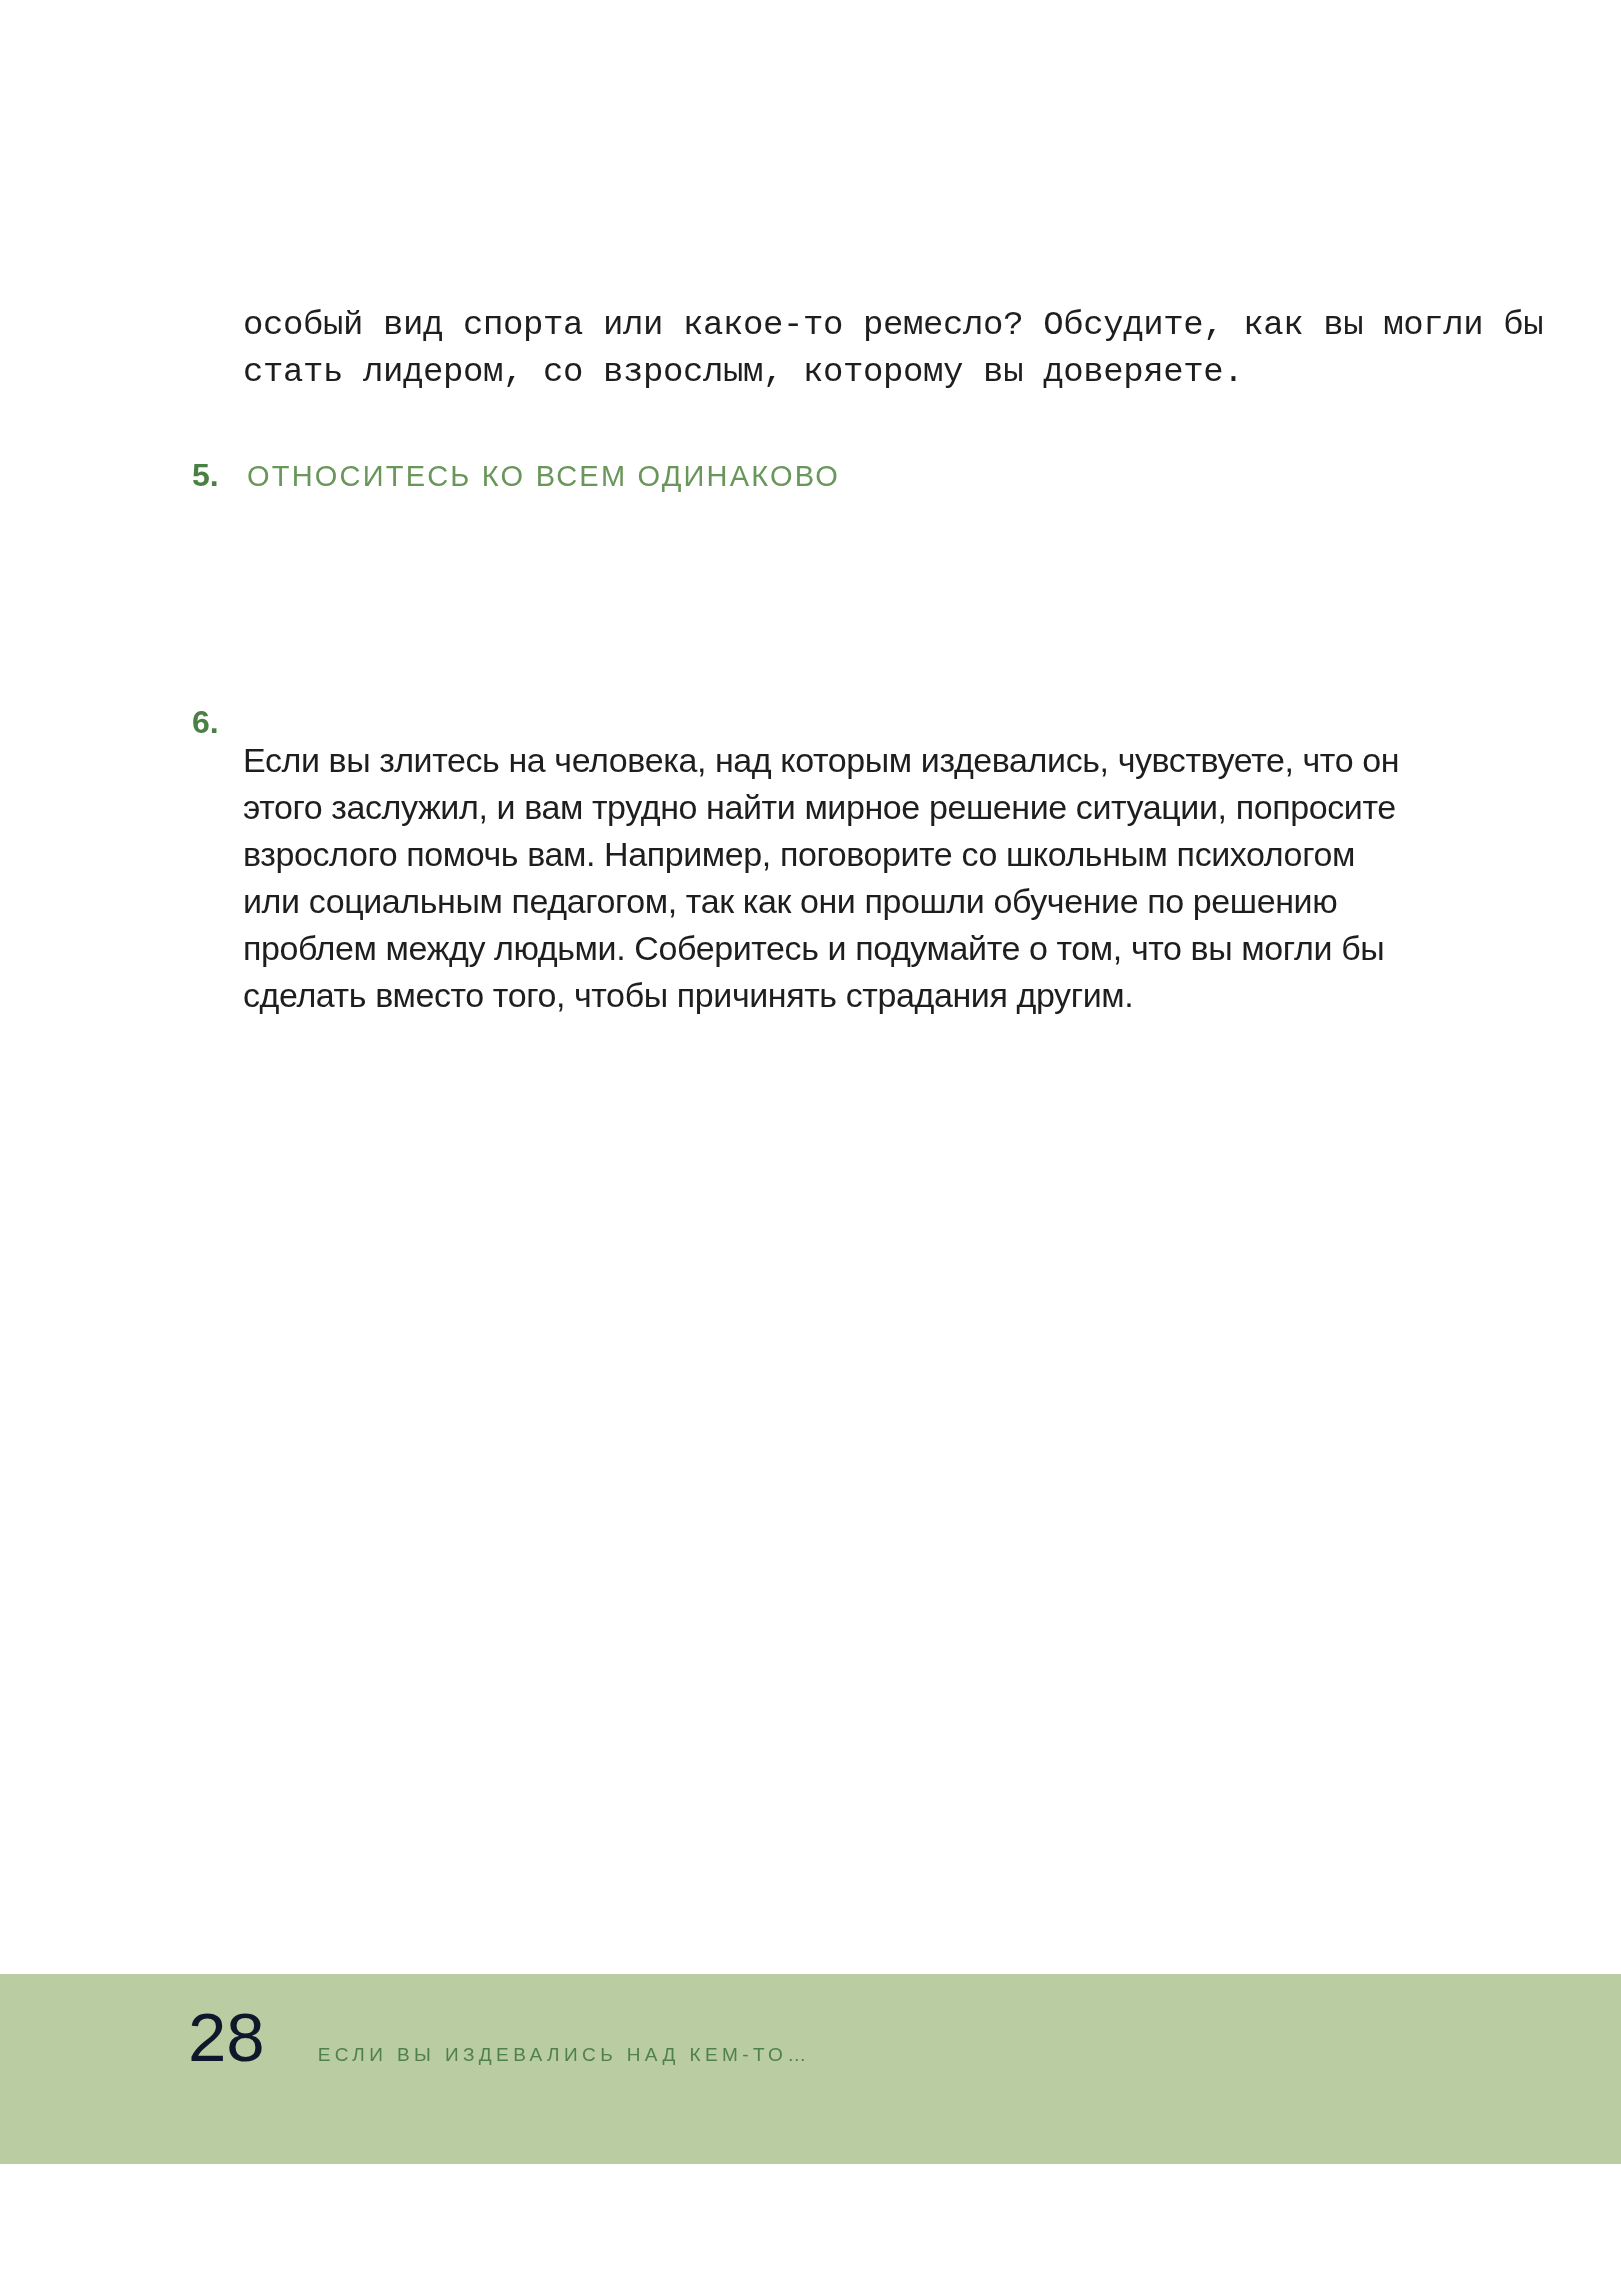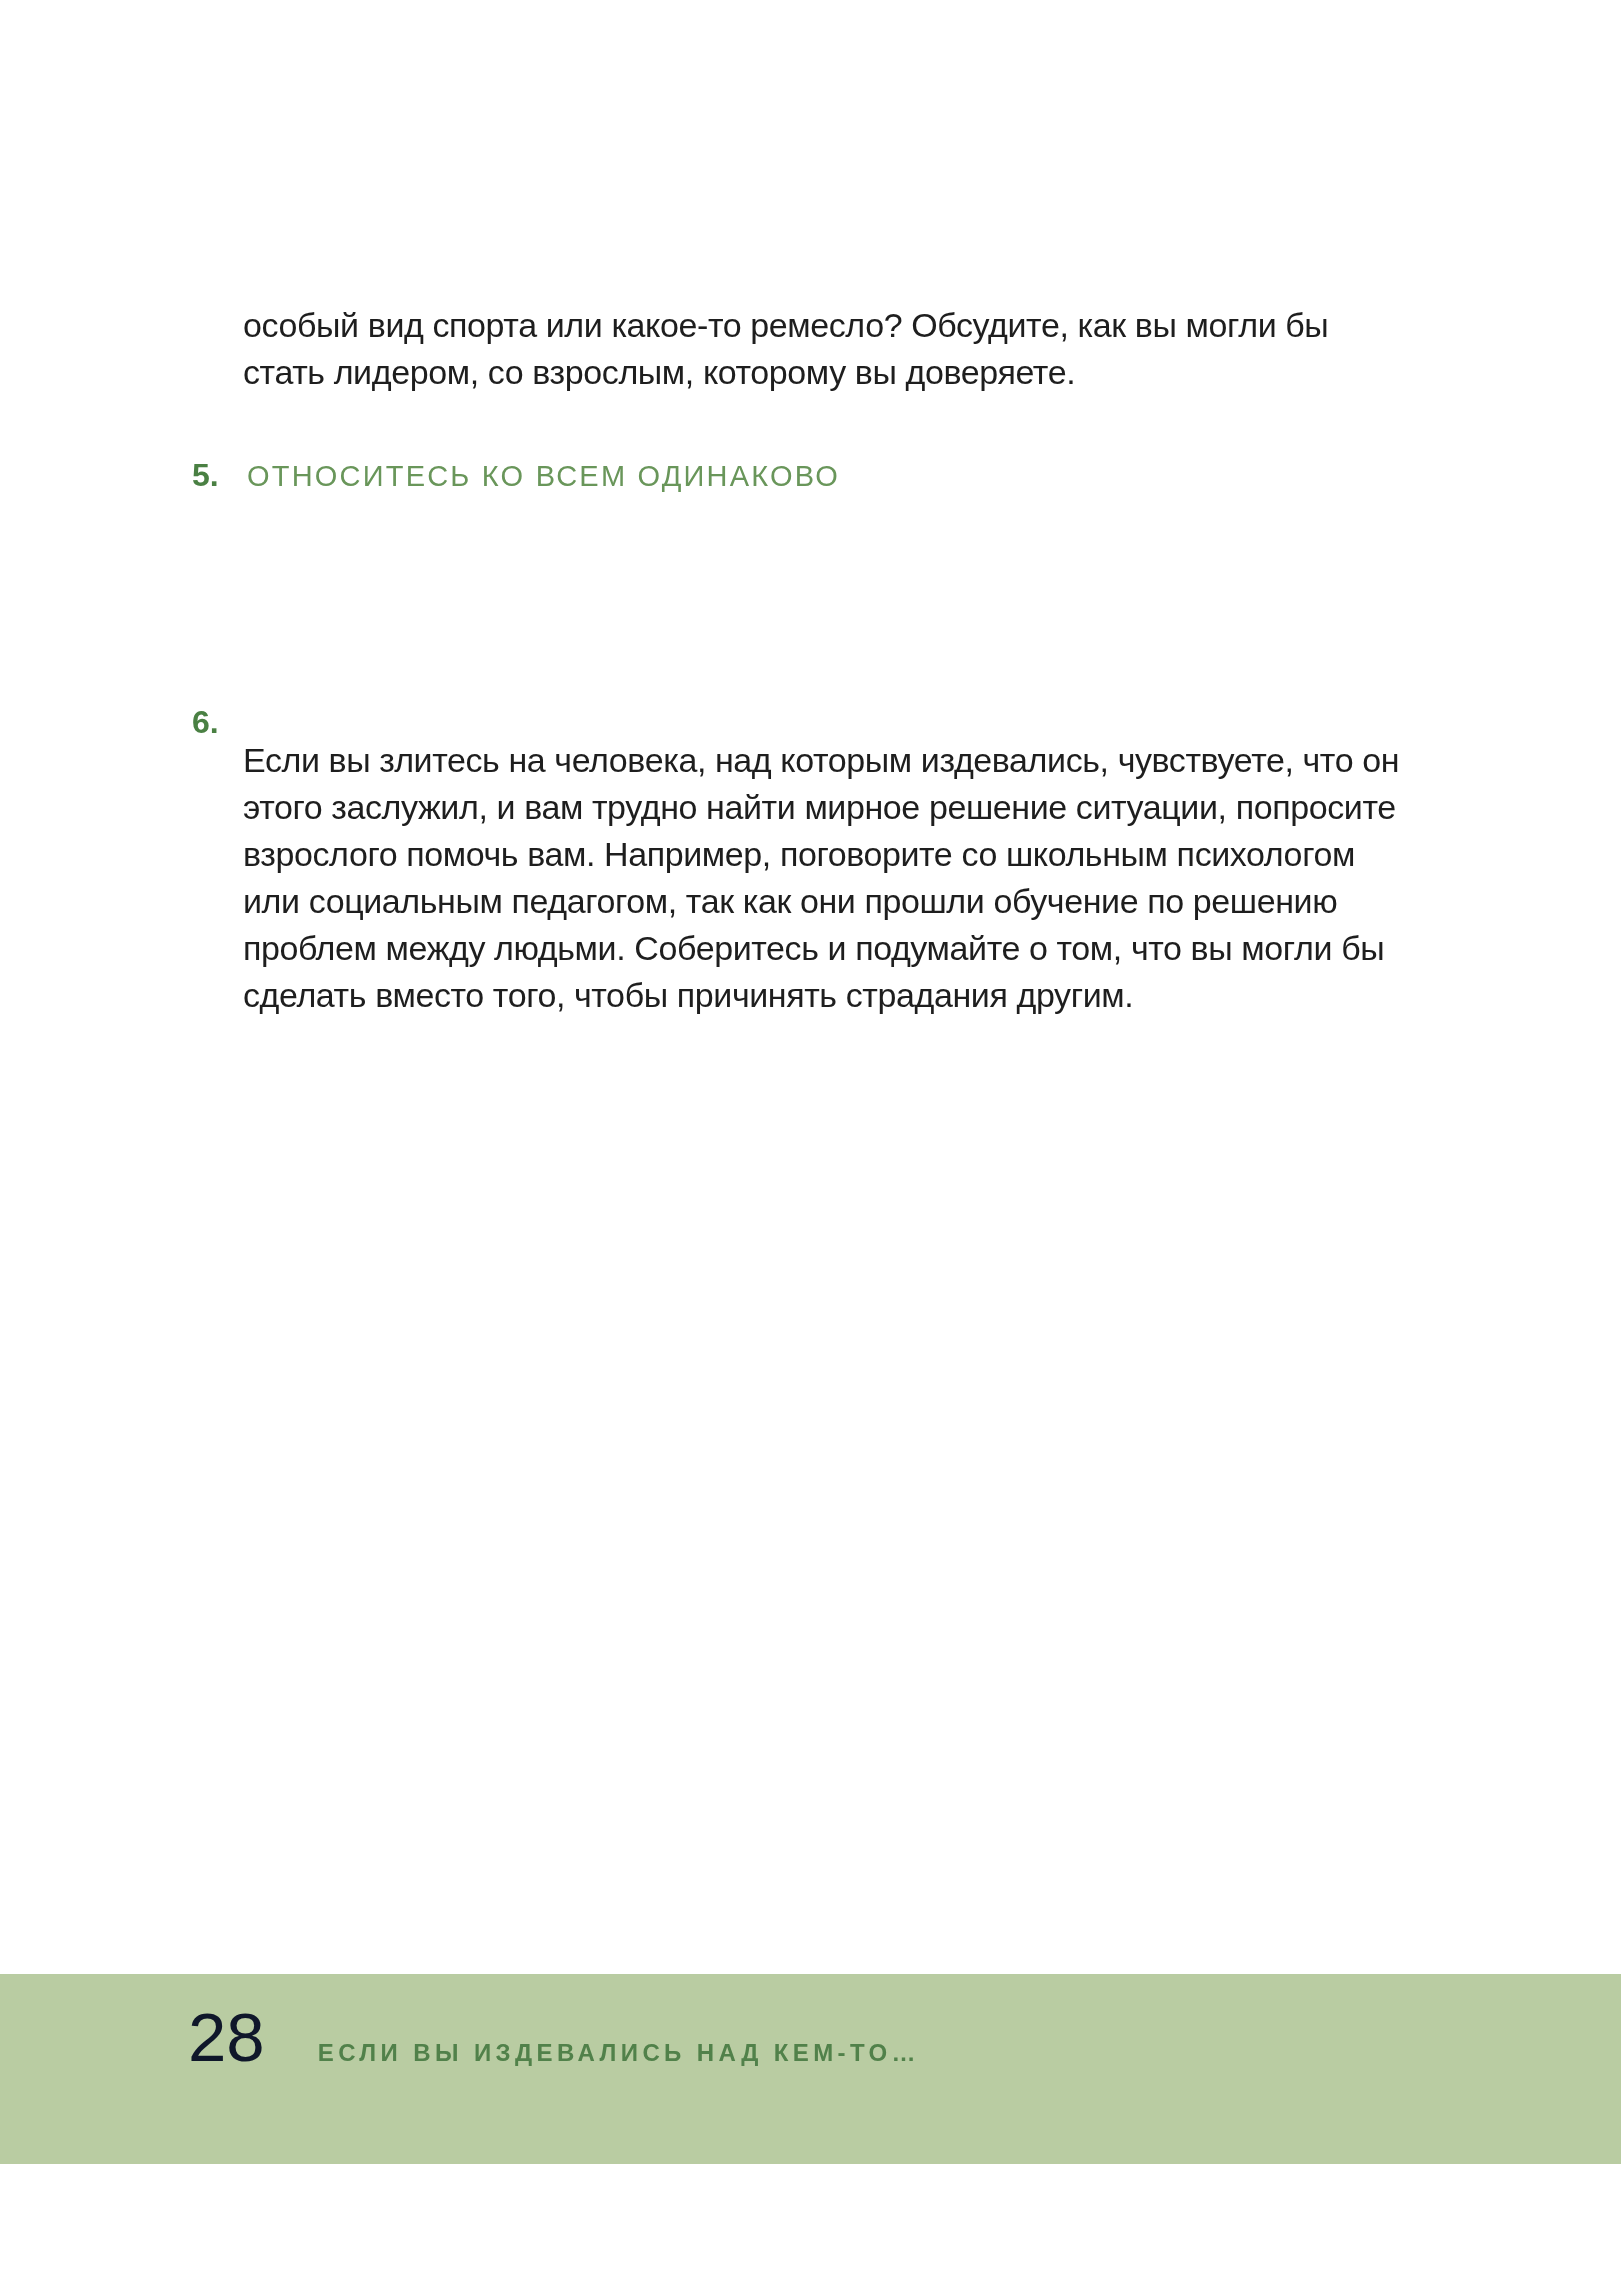--- a/index.html
+++ b/index.html
@@ -14,21 +14,21 @@
   .body-par {
     position: absolute;
     margin: 0;
     left: 243px;
     font-size: 34px;
     line-height: 47px;
     letter-spacing: -0.4px;
     color: #1e1e1e;
     white-space: pre-line;
   }
-  .intro-par   { top: 302px; }
+  .intro-par   { top: 302px; font-family: Liberation Mono, monospace; }
   .sec5-par    { top: 511px; }
   .sec6-par    { top: 737px; }
   .sec-heading {
     position: absolute;
     left: 192px;
     margin: 0;
     display: flex;
     align-items: baseline;
     line-height: 39px;
     font-weight: normal;
@@ -62,22 +62,22 @@
     display: flex;
     align-items: baseline;
     gap: 53px;
   }
   .footer-page-number {
     font-size: 69px;
     line-height: 74px;
     color: #0f172a;
   }
   .footer-running-title {
-    font-size: 24px;
-    font-weight: bold;
+    font-size: 19px;
+    font-weight: normal;
     letter-spacing: 4.4px;
     color: #51814a;
   }
 </style>
 </head>
 <body>
 
 <div class="page">
 
   <p class="body-par intro-par">особый вид спорта или какое-то ремесло? Обсудите, как вы могли бы

